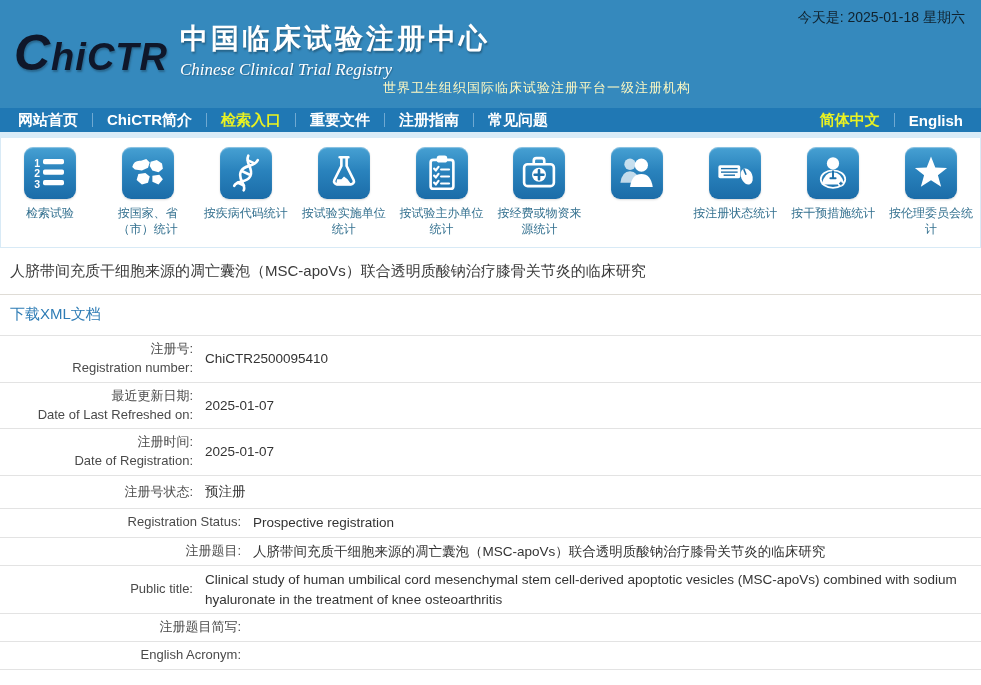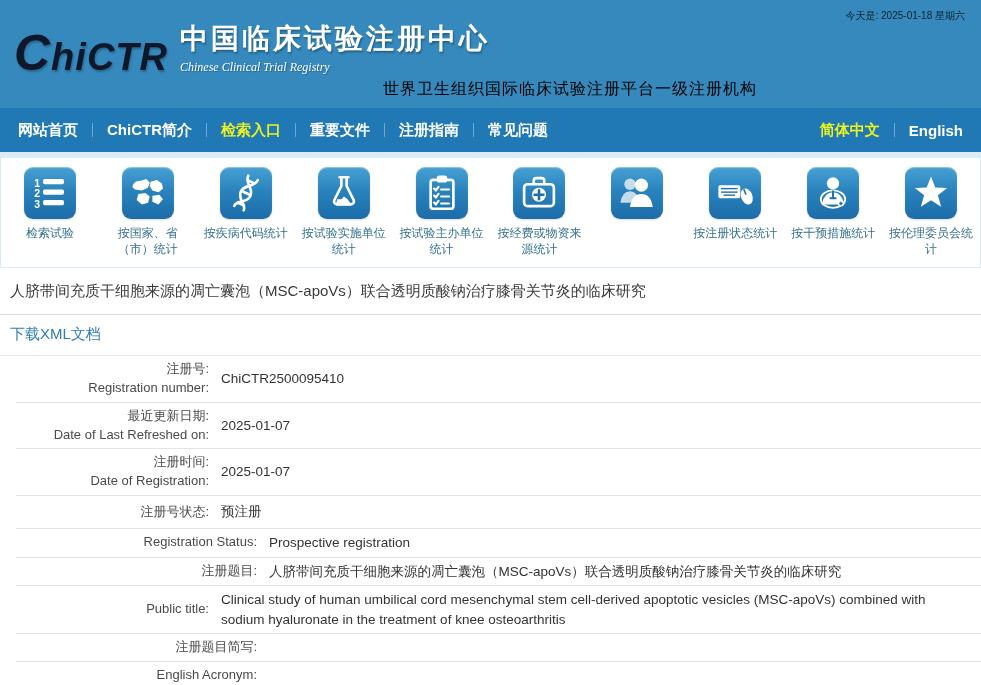--- a/index.html
+++ b/index.html
@@ -8,27 +8,27 @@
 
   
   .header { position:relative; height:108px; background:#3589bd; color:#fff; }
   .logo { position:absolute; left:14px; top:24px; font-weight:bold; font-style:italic;
     font-size:38px; letter-spacing:1px; color:#0f172a; text-shadow:1px 2px 2px rgba(0,0,0,.25); }
   .logo .big { font-size:50px; }
   .titleblock { position:absolute; left:180px; top:20px; }
   .site-title-zh { font-size:28px; font-weight:bold; letter-spacing:3px;
     text-shadow:1px 2px 2px rgba(0,0,0,.3); }
   .site-title-en { font-family:"Liberation Serif","DejaVu Serif",serif; font-style:italic;
-    font-size:12px; margin-top:2px; text-shadow:1px 1px 1px rgba(0,0,0,.25); }
-  .who-subtitle { position:absolute; left:383px; top:79px; font-size:16px;
-    color:#000000; letter-spacing:1px;font-family:Liberation Mono, monospace; }
-  .today { position:absolute; right:16px; top:9px; font-size:10px; color:#10222e; }
+    font-size:17px; margin-top:2px; text-shadow:1px 1px 1px rgba(0,0,0,.25); }
+  .who-subtitle { position:absolute; left:383px; top:79px; font-size:13px;
+    color:#fef9c3; letter-spacing:1px;font-family:Liberation Mono, monospace; }
+  .today { position:absolute; right:16px; top:9px; font-size:14px; color:#10222e; }
 
   
-  .navbar { height:44px; background:#2078b4; display:flex; align-items:center;
+  .navbar { height:24px; background:#2078b4; display:flex; align-items:center;
     padding:0 18px; color:#fff; }
   .nav-items { display:flex; align-items:center; flex:1; }
   .nav-item { font-size:15px; font-weight:bold; color:#fff; cursor:pointer; white-space:nowrap; }
   .nav-item.active { color:#e9f222; }
   .nav-sep { width:1px; height:14px; background:#6fa9d2; margin:0 14px; }
   .lang { display:flex; align-items:center; }
   .lang .nav-item.zh { color:#e9f222; }
 
   .band { height:6px; background:#d9ecf8; }
 
@@ -44,21 +44,21 @@
   .tool-label { margin-top:6px; font-size:12px; line-height:1.35; color:#33708f;
     padding:0 5px; }
 
   
   .page-title { padding:14px 10px 13px 10px; font-size:15px; color:#3a3a3a;
     border-bottom:1px solid #dfdcd6; }
   .xml-row { padding:10px 10px 11px 10px; border-bottom:1px solid #e3e3e3; }
   .xml-link { color:#2e7cb5; font-size:15px; text-decoration:none; cursor:pointer; }
 
   .info-table { width:100%; }
-  .row { display:flex; align-items:center; border-bottom:1px solid #e3e3e3; padding:4px 0;margin-left:16px; }
+  .row { display:flex; align-items:center; border-bottom:1px solid #e3e3e3; padding:4px 0; }
   .row.tall { min-height:43px; }
   .row.short { min-height:27px;padding-left:48px; }
   .labels { width:205px; flex:none; text-align:right; padding-right:12px;
     font-size:13px; color:#4a4a4a; line-height:1.45; }
   .value { flex:1; font-size:13.5px; color:#333; line-height:1.45; padding-right:14px; }
 </style>
 </head>
 <body>
 
 <div class="header">

